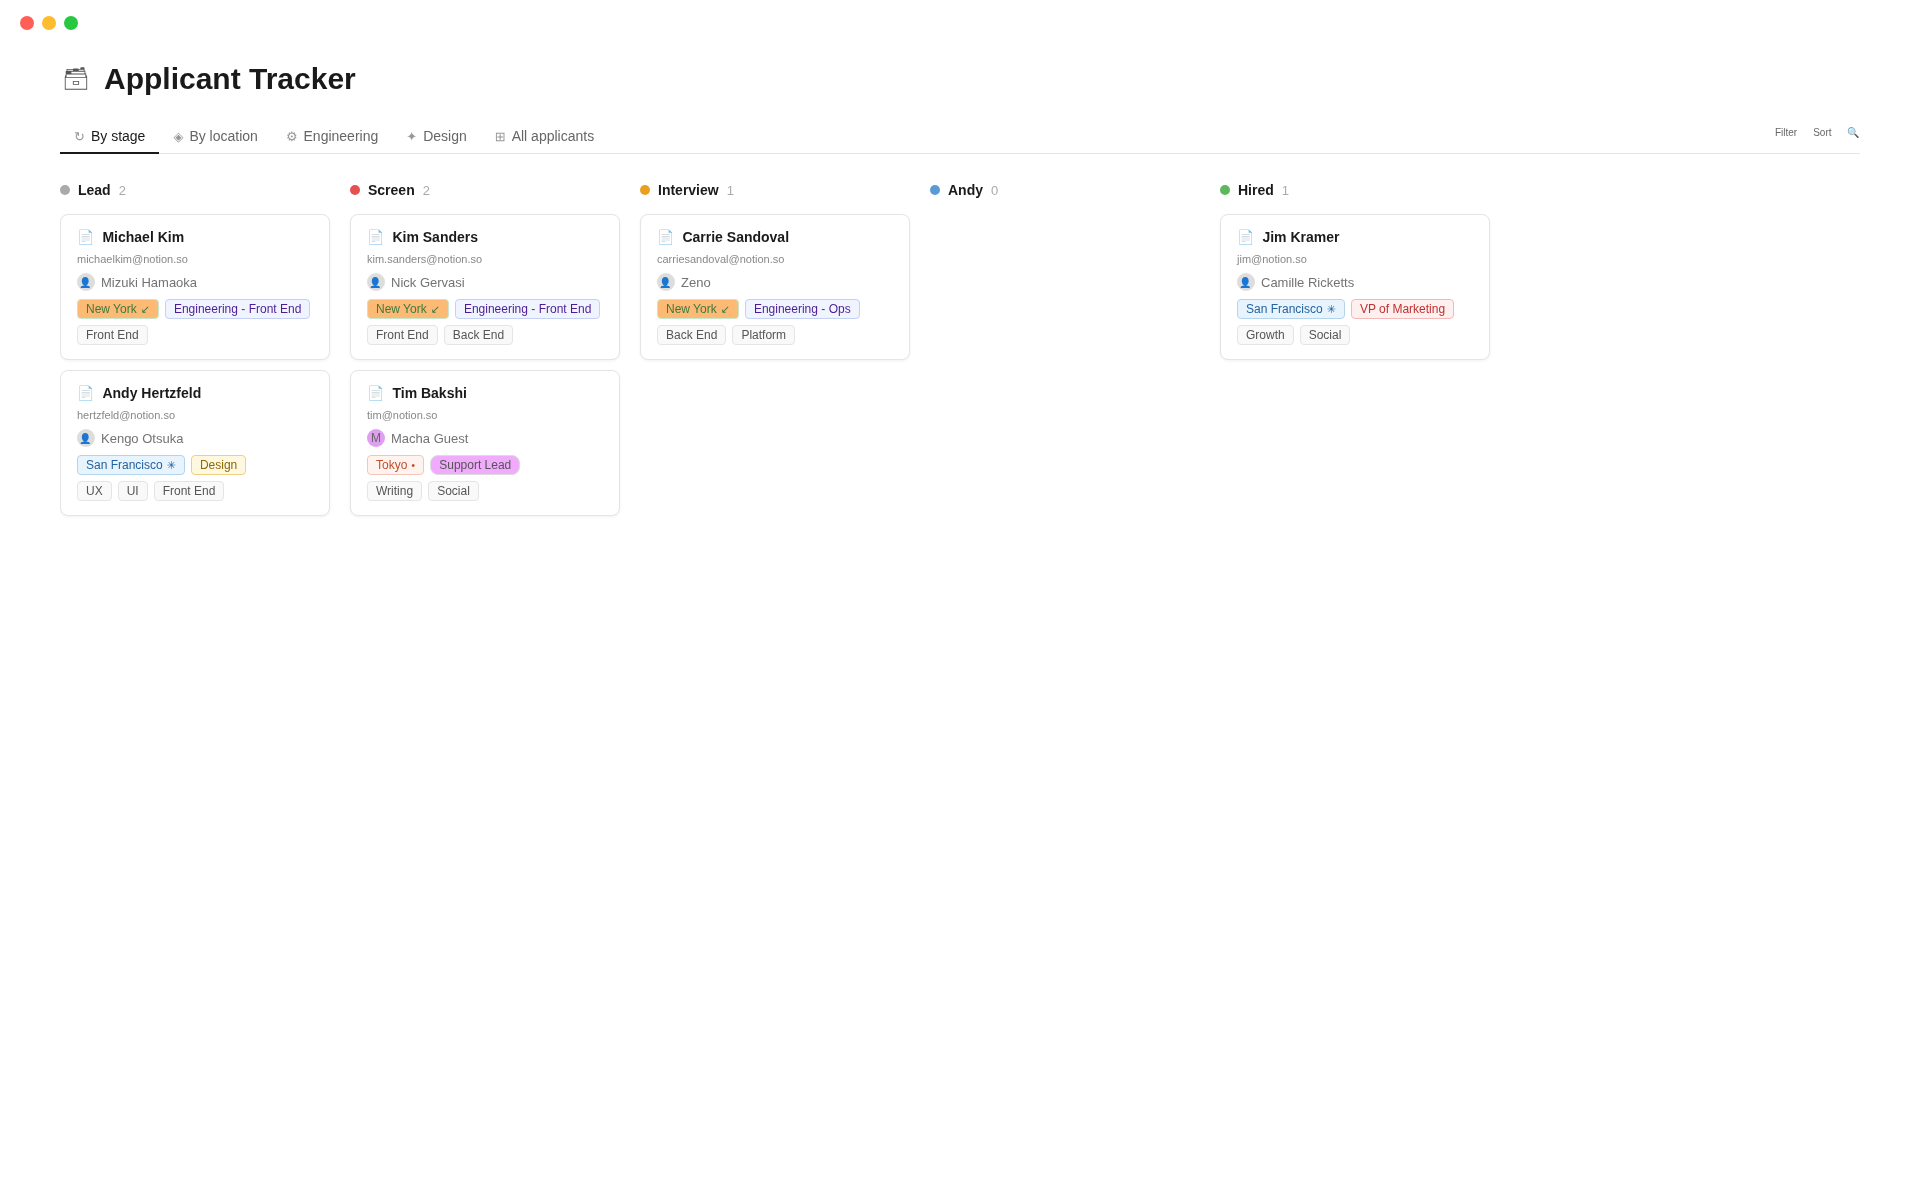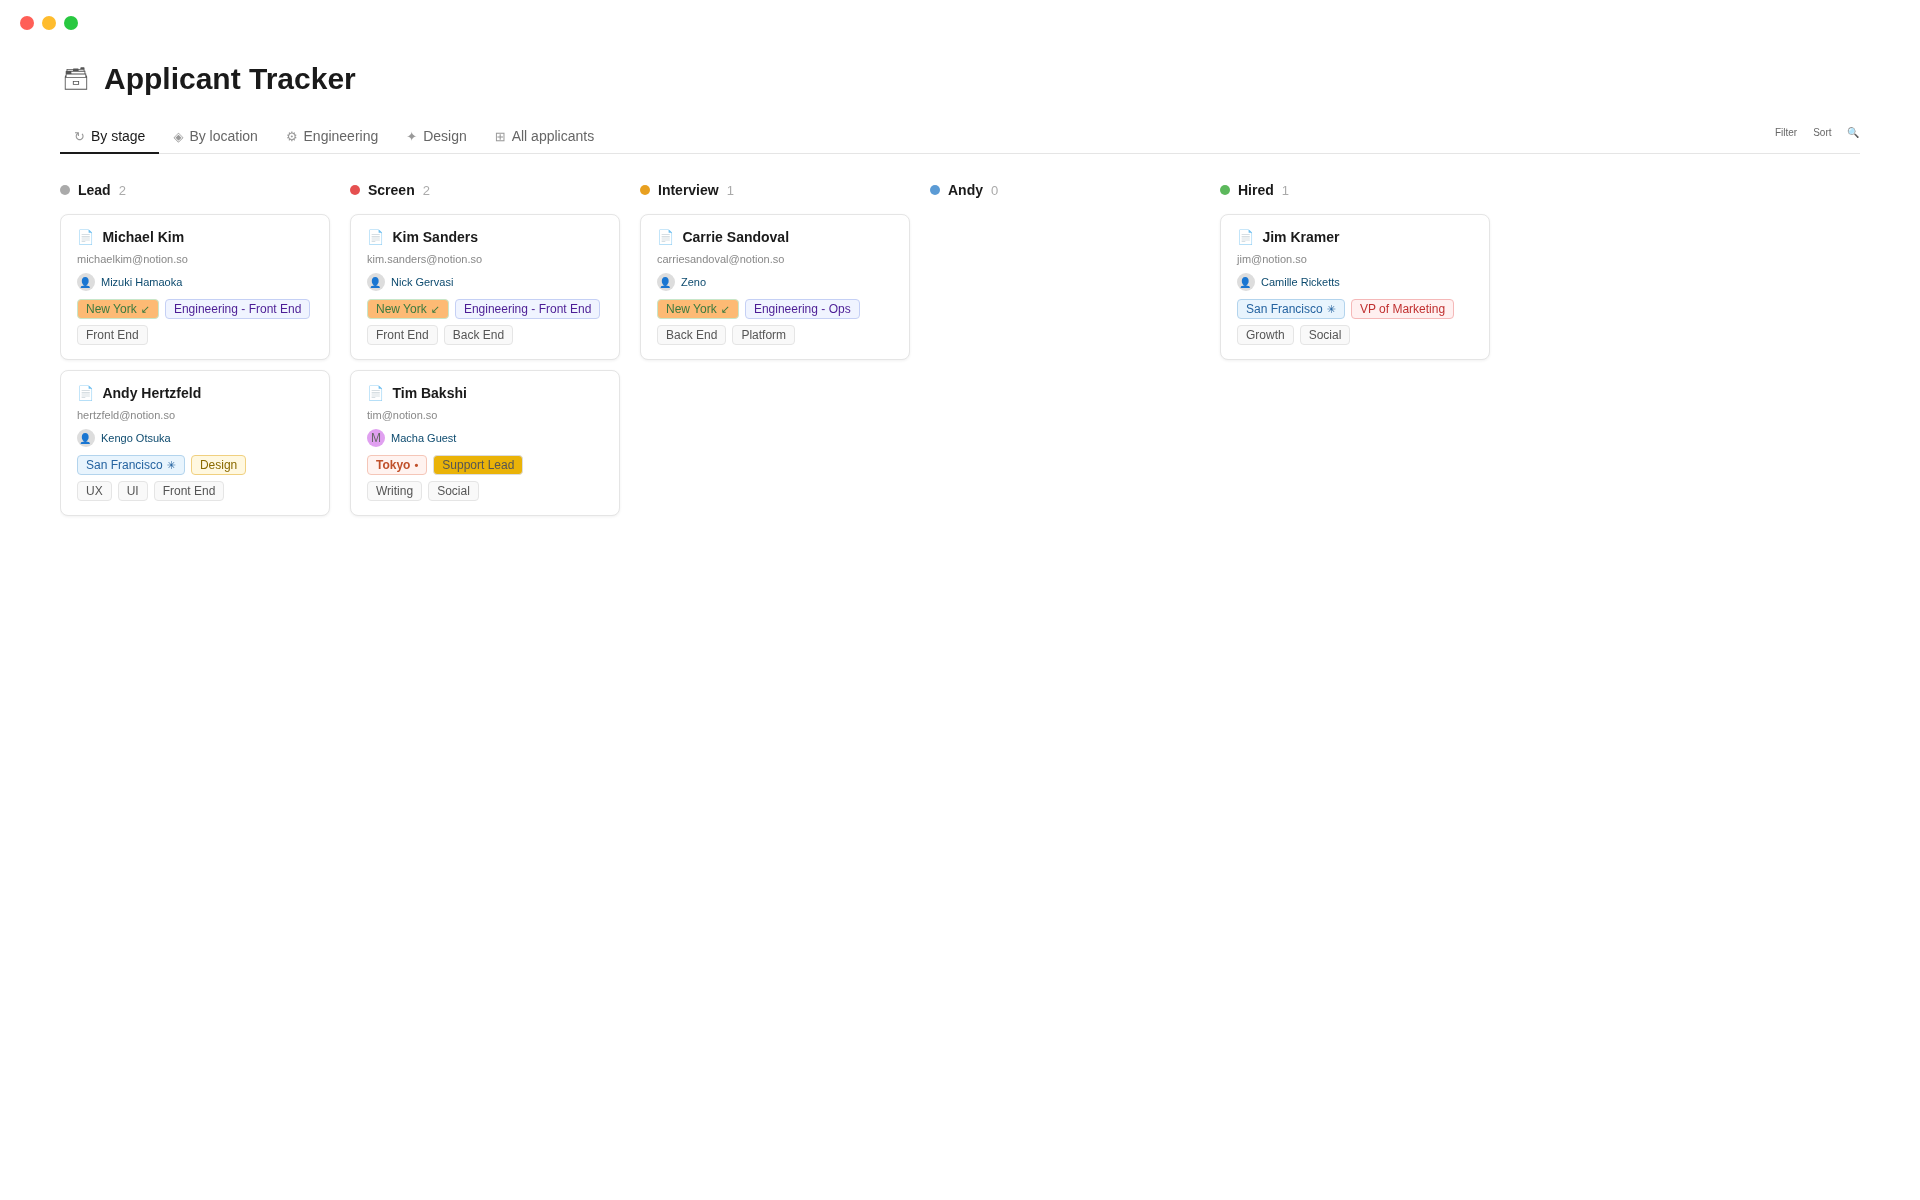--- a/index.html
+++ b/index.html
@@ -169,22 +169,22 @@
     .assignee-avatar {
       width: 18px; height: 18px;
       border-radius: 50%;
       background: #ddd;
       display: flex; align-items: center; justify-content: center;
       font-size: 10px;
       color: #666;
       flex-shrink: 0;
     }
     .assignee-name {
-      font-size: 11px;
-      color: #0c4a6e;
+      font-size: 13px;
+      color: #737373;
     }
     .card-tags {
       display: flex;
       flex-wrap: wrap;
       gap: 6px;
       margin-top: 6px;
     }
     .tag {
       display: inline-flex;
       align-items: center;
@@ -204,36 +204,36 @@
     }
     .tag.location-sf {
       background: #e8f4fd;
       border-color: #b3d4ed;
       color: #2563a0;
     }
     .tag.location-tokyo {
       background: #fff3f0;
       border-color: #f5c6b8;
       color: #c0502a;
-      font-weight: bold;
     }
     .tag.dept-eng {
       background: #f0f4ff;
       border-color: #c5d0f5;
       color: #4c1d95;
     }
     .tag.dept-design {
       background: #fff8e0;
       border-color: #f0d080;
       color: #8a6a00;
     }
     .tag.dept-support {
-      background: #eab308;
+      background: #f0abfc;
       border-color: #ddd;
       color: #555;
+      border-radius: 8px;
     }
     .tag.dept-vp {
       background: #fff0f0;
       border-color: #f5b8b8;
       color: #c03030;
     }
     .tag-emoji { font-size: 11px; }
 
     
     .column-empty { min-height: 20px; }

